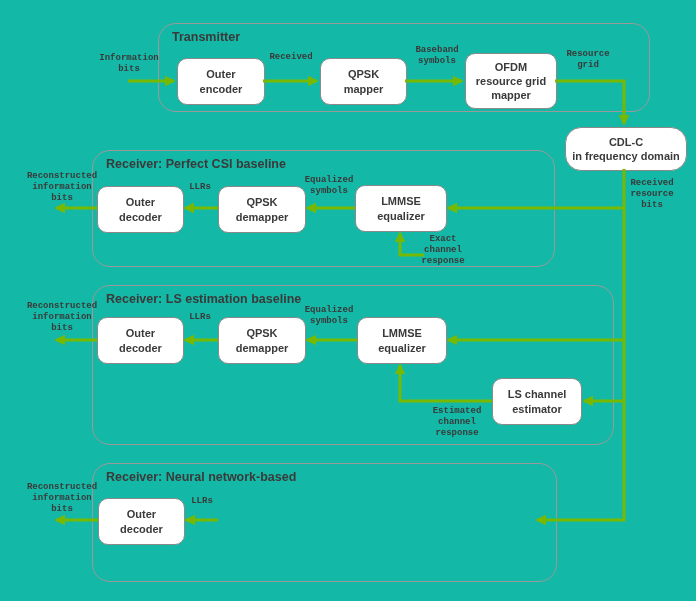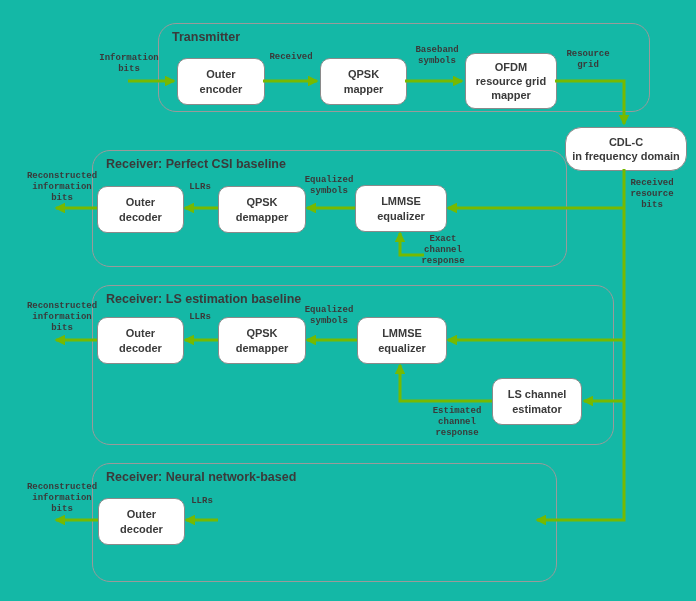--- a/index.html
+++ b/index.html
@@ -35,21 +35,21 @@
 </style>
 </head>
 <body>
 
 <div class="canvas">
 
   <div class="container" style="left:158px;top:23px;width:490px;height:87px;">
     <div class="ctitle">Transmitter</div>
   </div>
 
-  <div class="container" style="left:92px;top:150px;width:461px;height:115px;padding-left:12px;">
+  <div class="container" style="left:92px;top:150px;width:461px;height:115px;">
     <div class="ctitle">Receiver: Perfect CSI baseline</div>
   </div>
 
   <div class="container" style="left:92px;top:285px;width:520px;height:158px;border-radius:18px;">
     <div class="ctitle">Receiver: LS estimation baseline</div>
   </div>
 
   <div class="container" style="left:92px;top:463px;width:463px;height:117px;">
     <div class="ctitle">Receiver: Neural network-based</div>
   </div>

